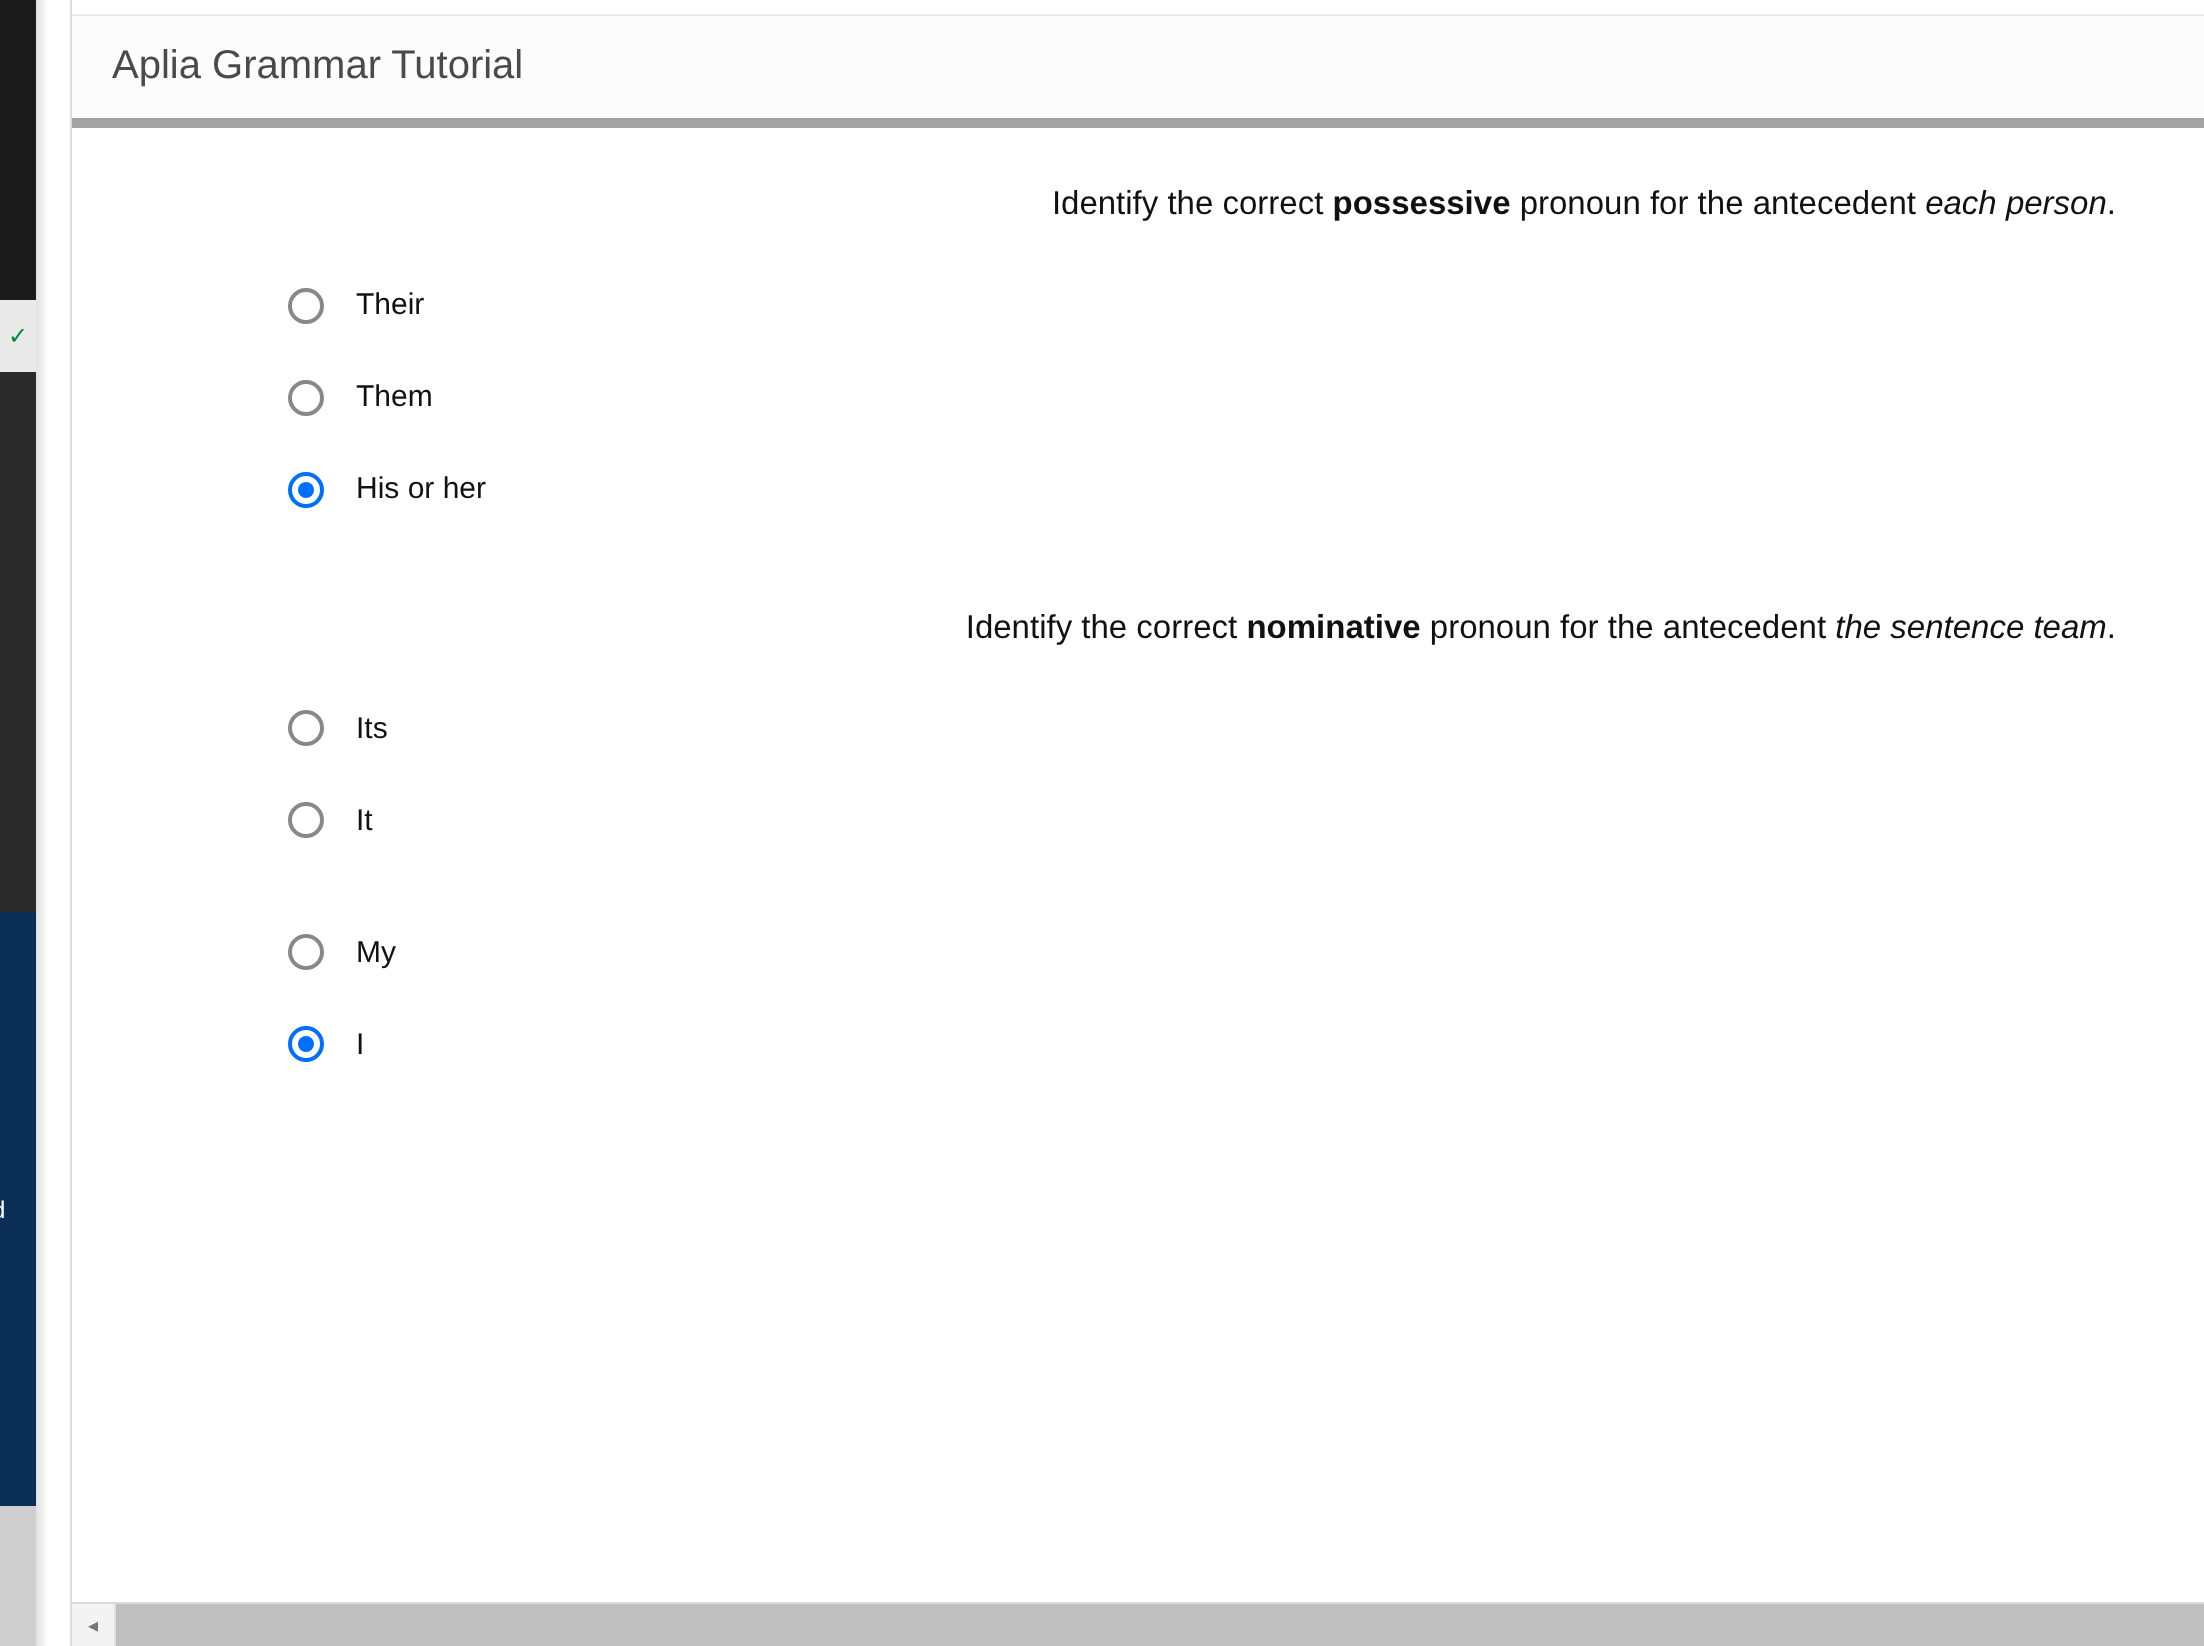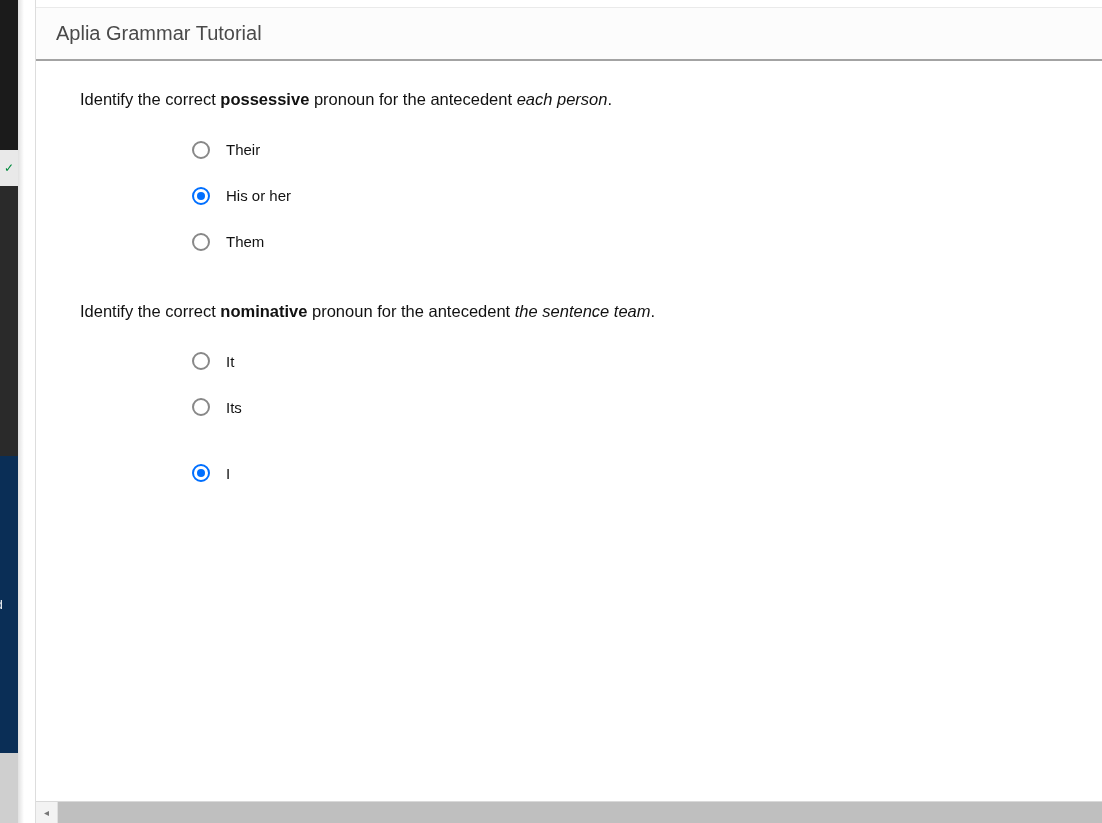--- a/index.html
+++ b/index.html
@@ -57,39 +57,40 @@
     align-items:center;
   }
   .top-bar .crumb-icon {
     width:14px; height:6px;
     margin-left:22px;
     display:inline-block;
   }
 
   .title-bar {
     padding: 14px 20px;
-    border-bottom: 2px solid #a3a3a3;
+    border-bottom: 5px solid #a3a3a3;
     background: #fcfcfc;
   }
   .title-bar h1 {
     font-size: 20px;
     font-weight: 400;
     color: #4a4a4a;
   }
 
   .content {
     flex: 1;
     overflow: auto;
     padding: 26px 44px 70px 44px;
     font-size: 16.5px;
     color: #111;
   }
 
   .question {
     margin-bottom: 48px;
+    text-align: right;
   }
   .question .prompt {
     margin-bottom: 28px;
     line-height: 1.55;
   }
   .question .prompt .bold { font-weight: 700; }
   .question .prompt .ital { font-style: italic; }
   .question .prompt .blank {
     display:inline-block;
     border-bottom: 1px solid #333;
@@ -99,21 +100,20 @@
   }
 
   .options {
     padding-left: 64px;
   }
   .option-row {
     display: flex;
     align-items: center;
     margin-bottom: 28px;
     cursor: pointer;
-    margin-left: 48px;
   }
   .radio {
     width: 18px;
     height: 18px;
     border: 2px solid #888;
     border-radius: 50%;
     margin-right: 16px;
     flex-shrink: 0;
     position: relative;
   }
@@ -188,48 +188,52 @@
     <div class="question">
       <div class="prompt">
         <span>Identify the correct </span><span class="bold">possessive</span><span> pronoun for the antecedent </span><span class="ital">each person</span><span>.</span>
       </div>
       <div class="options">
         <div class="option-row">
           <span class="radio"></span>
           <span class="option-label">Their</span>
         </div>
         <div class="option-row">
+          <span class="radio"></span>
+          <span class="option-label">Them</span>
+        </div>
+        <div class="option-row">
           <span class="radio selected"></span>
           <span class="option-label">His or her</span>
-        </div>
-        <div class="option-row">
-          <span class="radio"></span>
-          <span class="option-label">Them</span>
         </div>
       </div>
     </div>
 
     <div class="question">
       <div class="prompt">
         <span>Identify the correct </span><span class="bold">nominative</span><span> pronoun for the antecedent </span><span class="ital">the sentence team</span><span>.</span>
       </div>
       <div class="options">
         <div class="option-row">
           <span class="radio"></span>
+          <span class="option-label">Its</span>
+        </div>
+        <div class="option-row">
+          <span class="radio"></span>
           <span class="option-label">It</span>
-        </div>
-        <div class="option-row">
-          <span class="radio"></span>
-          <span class="option-label">Its</span>
         </div>
       </div>
     </div>
 
     <div class="question">
       <div class="options">
+        <div class="option-row">
+          <span class="radio"></span>
+          <span class="option-label">My</span>
+        </div>
         <div class="option-row">
           <span class="radio selected"></span>
           <span class="option-label">I</span>
         </div>
       </div>
     </div>
 
   </div>
 
   <div class="hscroll">

